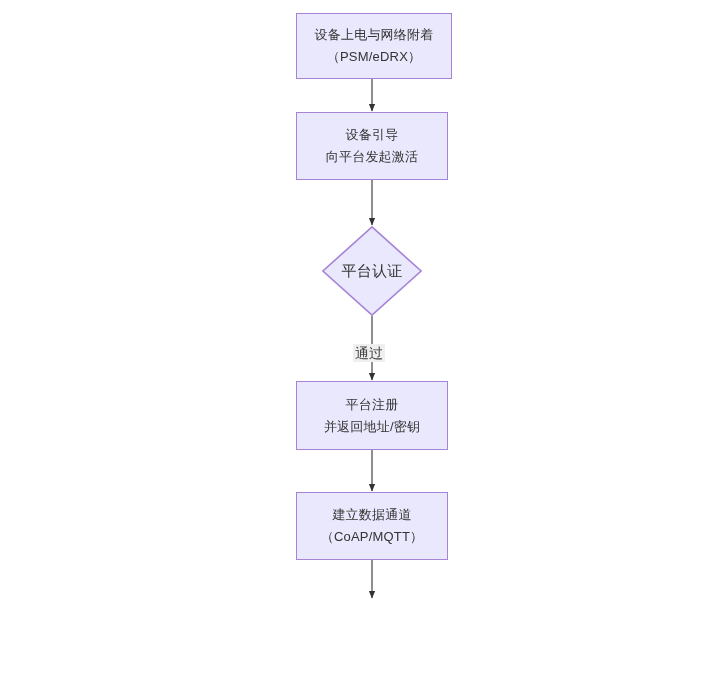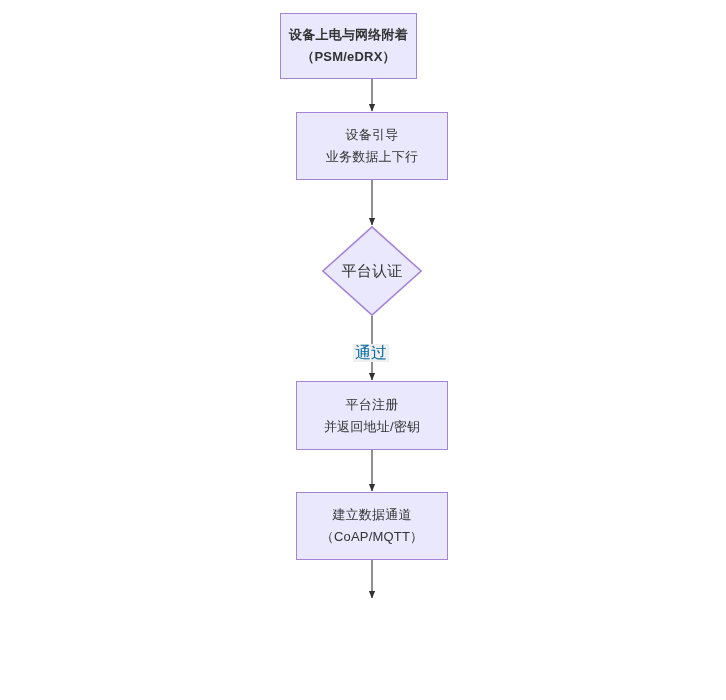--- a/index.html
+++ b/index.html
@@ -58,23 +58,23 @@
   .decision-label {
     position: relative;
     z-index: 2;
     font-size: 15px;
     line-height: 22px;
     color: #333333;
   }
   .edge-label {
     position: absolute;
     box-sizing: border-box;
-    font-size: 16px;
+    font-size: 14px;
     line-height: 16px;
-    color: #0369a1;
+    color: #404040;
     background: #efefef;
     padding: 1px 2px;
     white-space: nowrap;
   }
 </style>
 </head>
 <body>
 
 <div id="flow-canvas">
 
@@ -86,28 +86,28 @@
     </defs>
     <g id="edges-group">
         <line x1="372" y1="79" x2="372" y2="111" stroke="#333333" stroke-width="1.1" marker-end="url(#arrowhead)"></line>
         <line x1="372" y1="180" x2="372" y2="225" stroke="#333333" stroke-width="1.1" marker-end="url(#arrowhead)"></line>
         <line x1="372" y1="316" x2="372" y2="380" stroke="#333333" stroke-width="1.1" marker-end="url(#arrowhead)"></line>
         <line x1="372" y1="450" x2="372" y2="491" stroke="#333333" stroke-width="1.1" marker-end="url(#arrowhead)"></line>
         <line x1="372" y1="560" x2="372" y2="598" stroke="#333333" stroke-width="1.1" marker-end="url(#arrowhead)"></line>
       </g>
   </svg>
 
-  <div class="node node-process" style="left: 280px; top: 13px; width: 137px; height: 66px; font-weight: bold;">
+  <div class="node node-process" style="left: 296px; top: 13px; width: 156px; height: 66px;">
     <span>设备上电与网络附着
 （PSM/eDRX）</span>
   </div>
 
   <div class="node node-process" style="left: 296px; top: 112px; width: 152px; height: 68px;">
     <span>设备引导
-业务数据上下行</span>
+向平台发起激活</span>
   </div>
 
   <div class="node node-decision" style="left: 322px; top: 226px; width: 100px; height: 90px;">
     <svg class="diamond-shape" viewBox="0 0 100 90" preserveAspectRatio="none" xmlns="http://www.w3.org/2000/svg">
       <polygon points="50,0.9 99.1,45 50,89.1 0.9,45" fill="#eae8fc" stroke="#a583d6" stroke-width="1.6"></polygon>
     </svg>
     <span class="decision-label">平台认证</span>
   </div>
 
   <div class="node node-process" style="left: 296px; top: 381px; width: 152px; height: 69px; justify-content: center;">

